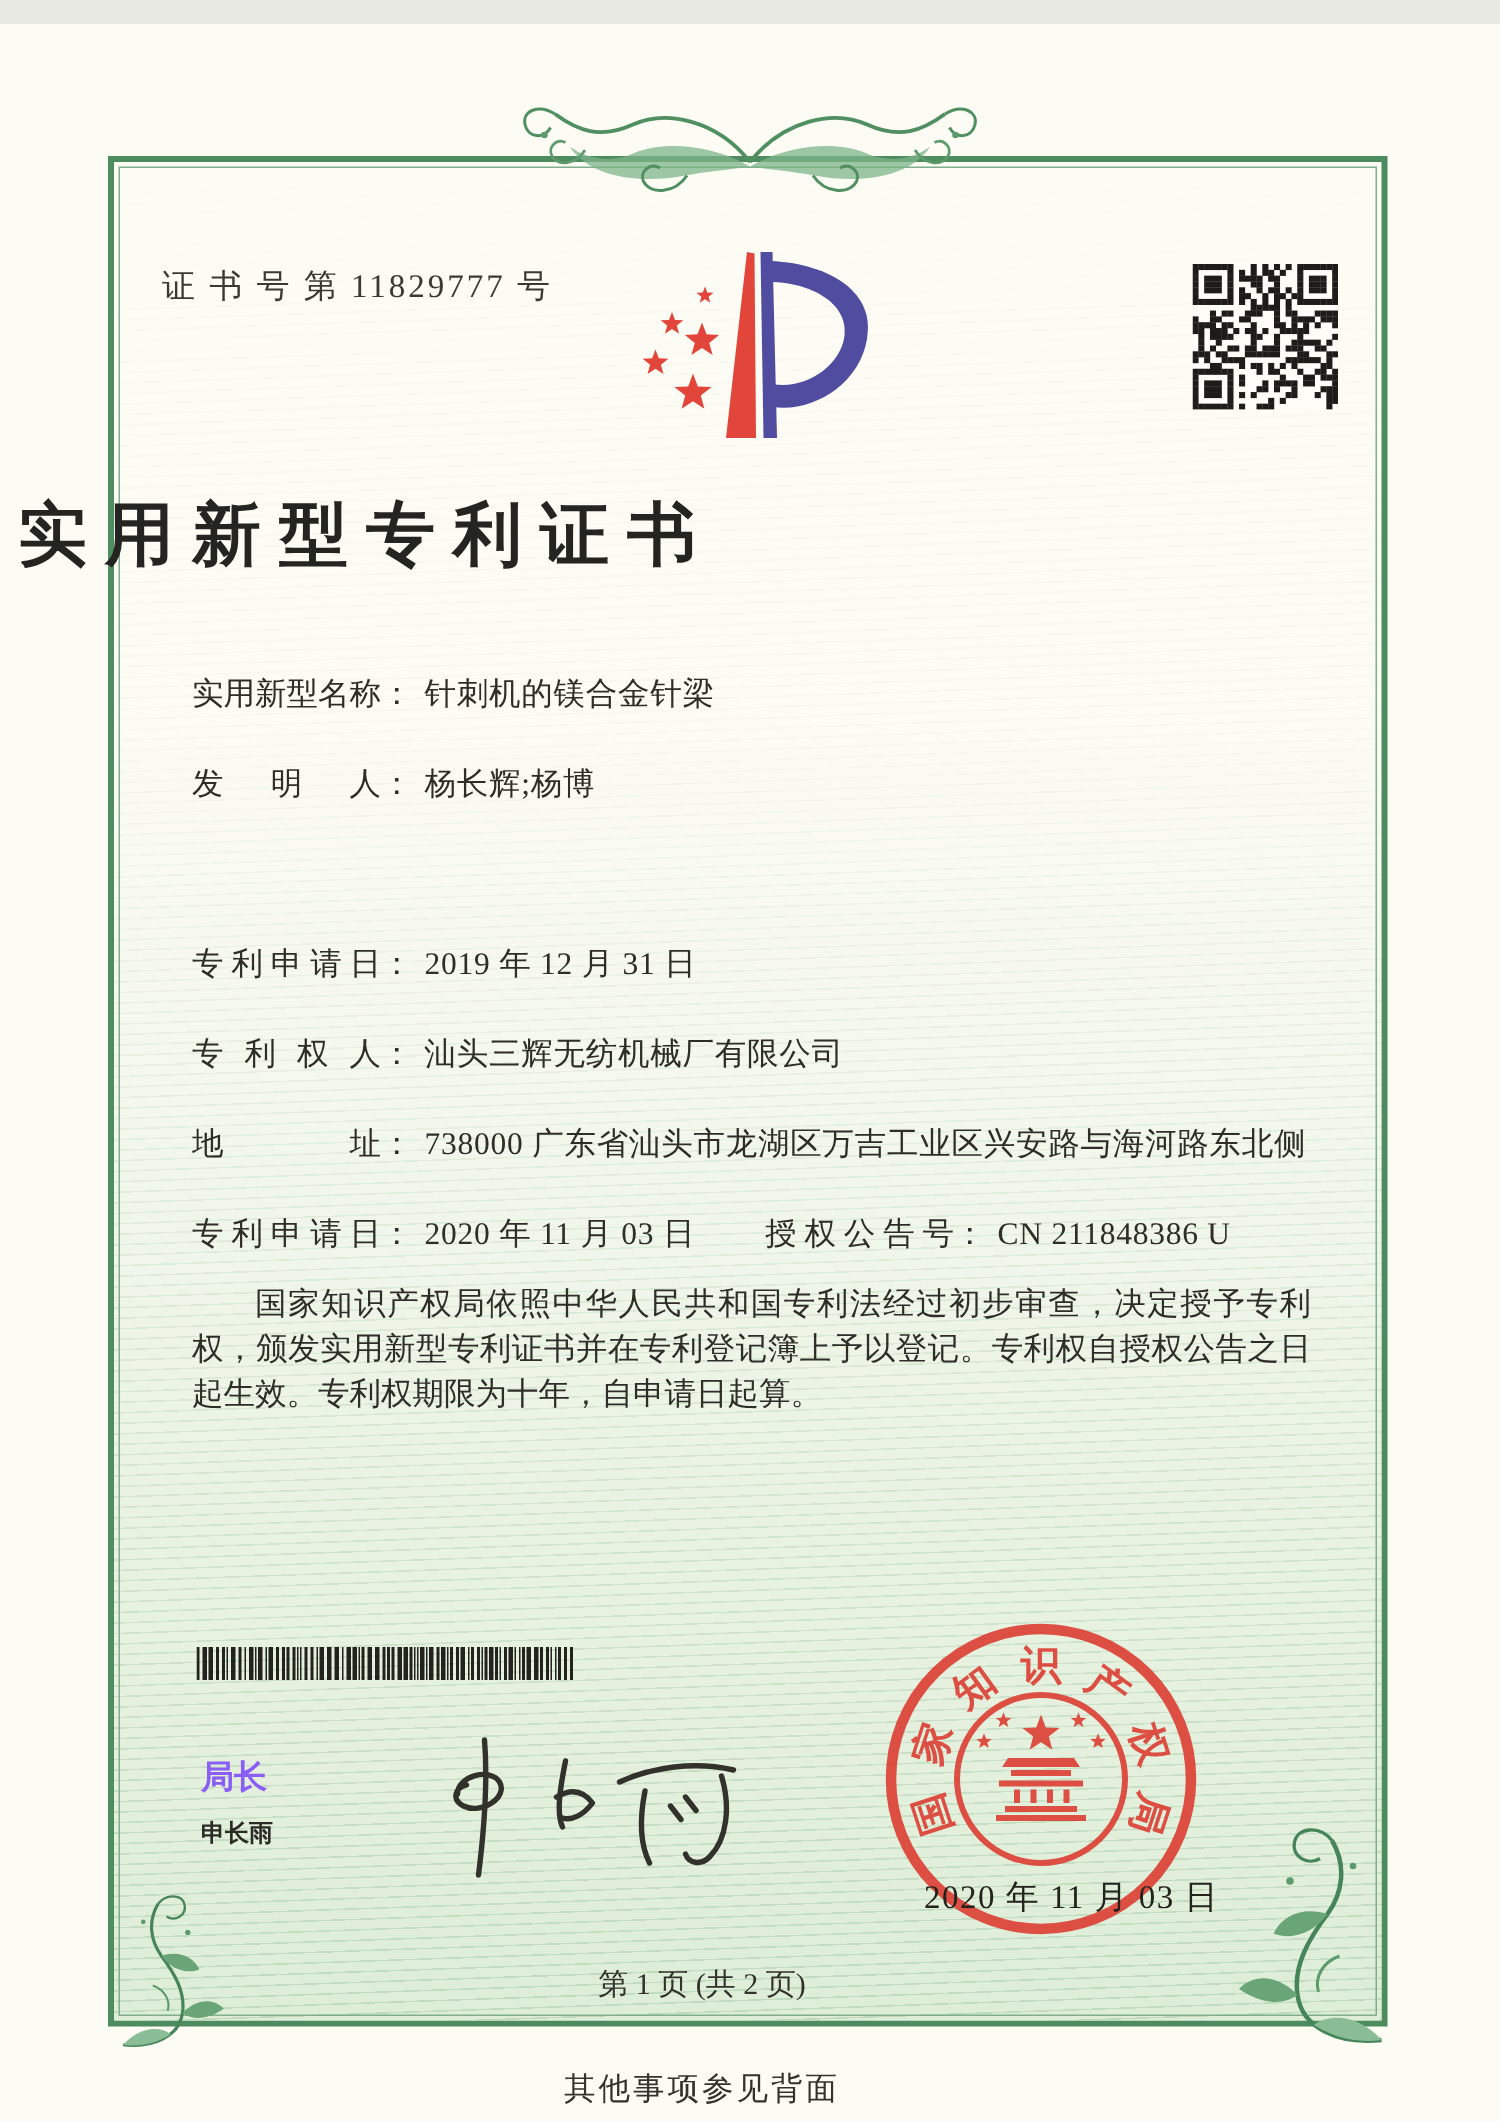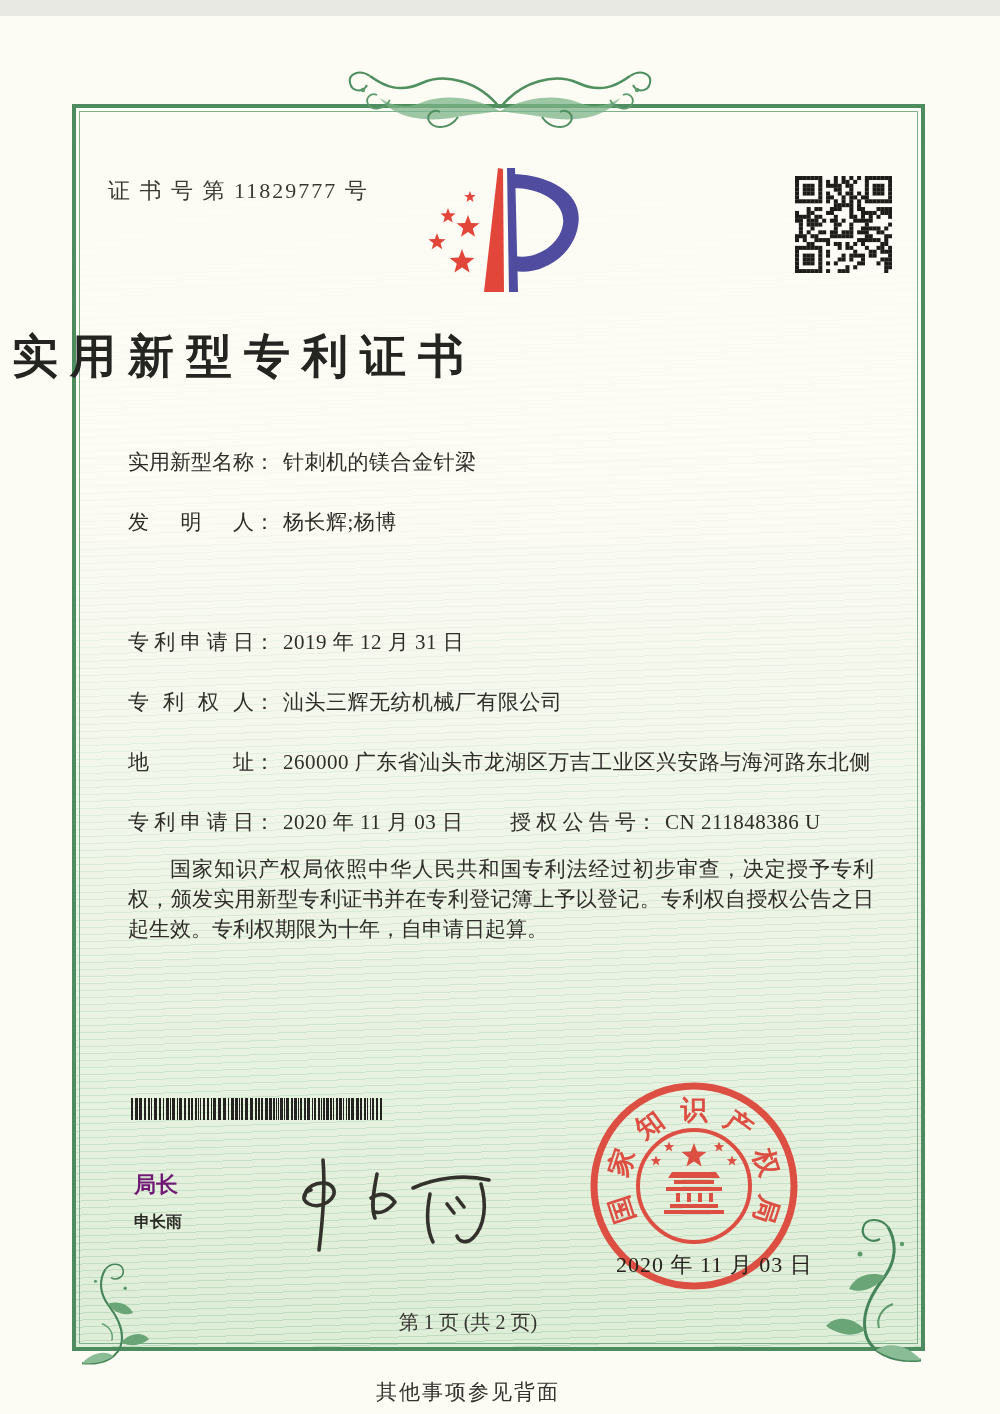--- a/index.html
+++ b/index.html
@@ -29,21 +29,21 @@
   .r0{top:432px}.r1{top:492px}.r2{top:552px}.r3{top:612px}.r4{top:672px}.r5{top:732px}.r6{top:792px}
   .f-label{display:inline-block;width:126px;text-align:justify;text-align-last:justify;vertical-align:top;}
   .f-value{margin-left:8px;letter-spacing:.5px;}
   .row-addr .f-value{display:inline-block;width:600px;white-space:normal;line-height:29px;vertical-align:top;}
   .grant{position:absolute;left:382px;top:0;}
   
   .paras{position:absolute;left:128px;right:126px;top:838px;font-size:21px;line-height:30px;text-align:justify;}
   .paras p{margin:0;text-indent:2em;}
   
   .barcode{position:absolute;left:131px;top:1082px;}
-  .director-title{position:absolute;left:134px;top:1154px;font-family:"Liberation Sans","DejaVu Sans",sans-serif;font-weight:700;font-size:22px;color:#701a75;text-align:right;}
+  .director-title{position:absolute;left:134px;top:1154px;font-family:"Liberation Sans","DejaVu Sans",sans-serif;font-weight:700;font-size:22px;color:#8b5cf6;text-align:right;}
   .director-name{position:absolute;left:134px;top:1196px;font-family:"Liberation Sans","DejaVu Sans",sans-serif;font-weight:700;font-size:16px;color:#2b2b26;}
   .signature{position:absolute;left:285px;top:1138px;}
   .seal{position:absolute;left:586px;top:1062px;opacity:.93;}
   .ring-ch{font-family:"Liberation Sans","DejaVu Sans",sans-serif;font-weight:700;font-size:27px;fill:#dd4338;text-anchor:middle;dominant-baseline:central;}
   .seal-date{position:absolute;left:616px;top:1234px;font-size:22px;letter-spacing:1px;color:#23221c;}
   .page-info{position:absolute;left:0;right:0;top:1293px;text-align:center;font-size:20px;transform:translateX(-32px);color:#33322c;}
   .back-note{position:absolute;left:0;right:0;top:1362px;text-align:center;font-size:21px;letter-spacing:2px;transform:translateX(-32px);color:#33322c;}
   
   .orn-top{position:absolute;left:330px;top:52px;}
   .orn-br{position:absolute;left:818px;top:1198px;}
@@ -427,21 +427,21 @@
   <div class="row r1">
     <span class="f-label">发明人</span><span class="f-colon">：</span><span class="f-value">杨长辉;杨博</span>
   </div>
   <div class="row r3">
     <span class="f-label">专利申请日</span><span class="f-colon">：</span><span class="f-value">2019 年 12 月 31 日</span>
   </div>
   <div class="row r4">
     <span class="f-label">专利权人</span><span class="f-colon">：</span><span class="f-value">汕头三辉无纺机械厂有限公司</span>
   </div>
   <div class="row r5 row-addr">
-    <span class="f-label">地址</span><span class="f-colon">：</span><span class="f-value">260000 广东省汕头市龙湖区万吉工业区兴安路与海河路东北侧</span>
+    <span class="f-label">地址</span><span class="f-colon">：</span><span class="f-value">738000 广东省汕头市龙湖区万吉工业区兴安路与海河路东北侧</span>
   </div>
   <div class="row r6">
     <span class="f-label">专利申请日</span><span class="f-colon">：</span><span class="f-value">2020 年 11 月 03 日</span>
     <span class="grant">
       <span class="f-label">授权公告号</span><span class="f-colon">：</span><span class="f-value">CN 211848386 U</span>
     </span>
   </div>
 
   <div class="paras">
     <p>国家知识产权局依照中华人民共和国专利法经过初步审查，决定授予专利权，颁发实用新型专利证书并在专利登记簿上予以登记。专利权自授权公告之日起生效。专利权期限为十年，自申请日起算。</p>

